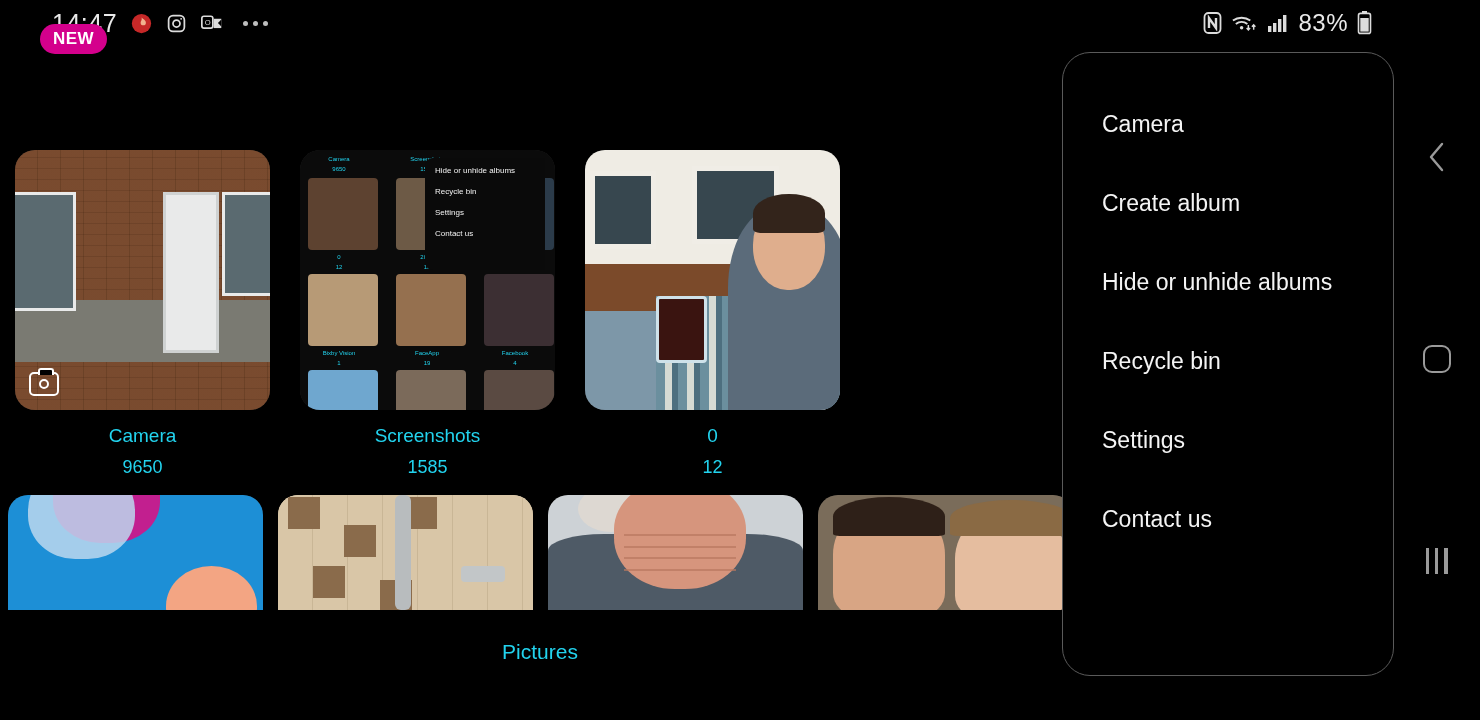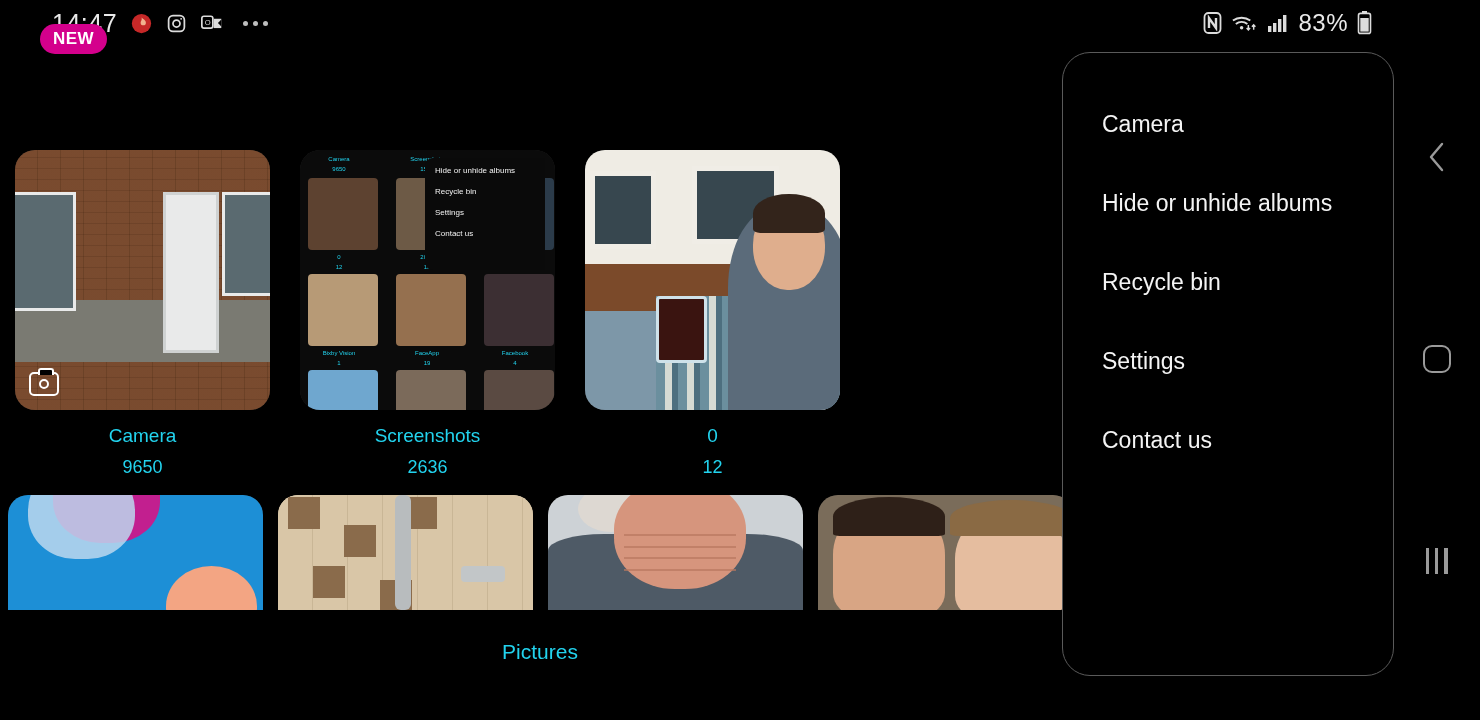--- a/index.html
+++ b/index.html
@@ -310,21 +310,21 @@
             <div class="cap" style="left:88px; top:210px; width:78px;">19</div>
             <div class="cap" style="left:176px; top:200px; width:78px;">Facebook</div>
             <div class="cap" style="left:176px; top:210px; width:78px;">4</div>
 
             <div class="g" style="left:8px;   top:220px; width:70px; height:44px; background:#6fa7cf;"></div>
             <div class="g" style="left:96px;  top:220px; width:70px; height:44px; background:#7b6a5a;"></div>
             <div class="g" style="left:184px; top:220px; width:70px; height:44px; background:#5a4a42;"></div>
           </div>
         </div>
         <div class="album-label">Screenshots</div>
-        <div class="album-count">2636</div>
+        <div class="album-count">1585</div>
       </div>
 
 
       <div class="album-cell">
         <div class="thumb">
           <div class="ph ph-pub">
             <div class="mir" style="left:2%;  top:8%;  width:26%; height:30%;"></div>
             <div class="mir" style="left:42%; top:6%;  width:34%; height:30%;"></div>
             <div class="stripe"></div>
             <div class="man"></div>
@@ -396,20 +396,21 @@
   <div id="new-badge">NEW</div>
 
   <div id="bottom-tabs">
     <div class="tab">
       <span class="tab-label">Pictures</span>
     </div>
   </div>
 
   <div id="overflow-menu">
     <div class="menu-item">Camera</div>
+    <div class="menu-item">Create album</div>
     <div class="menu-item">Hide or unhide albums</div>
     <div class="menu-item">Recycle bin</div>
     <div class="menu-item">Settings</div>
     <div class="menu-item">Contact us</div>
   </div>
 
   <div id="nav-bar">
     <div class="nav-btn" id="nav-back">
       <svg width="26" height="34" viewBox="0 0 26 34" fill="none" stroke="#9a9a9a" stroke-width="2.4" stroke-linecap="round" stroke-linejoin="round">
         <path d="M18 4L7 17l11 13"></path>

